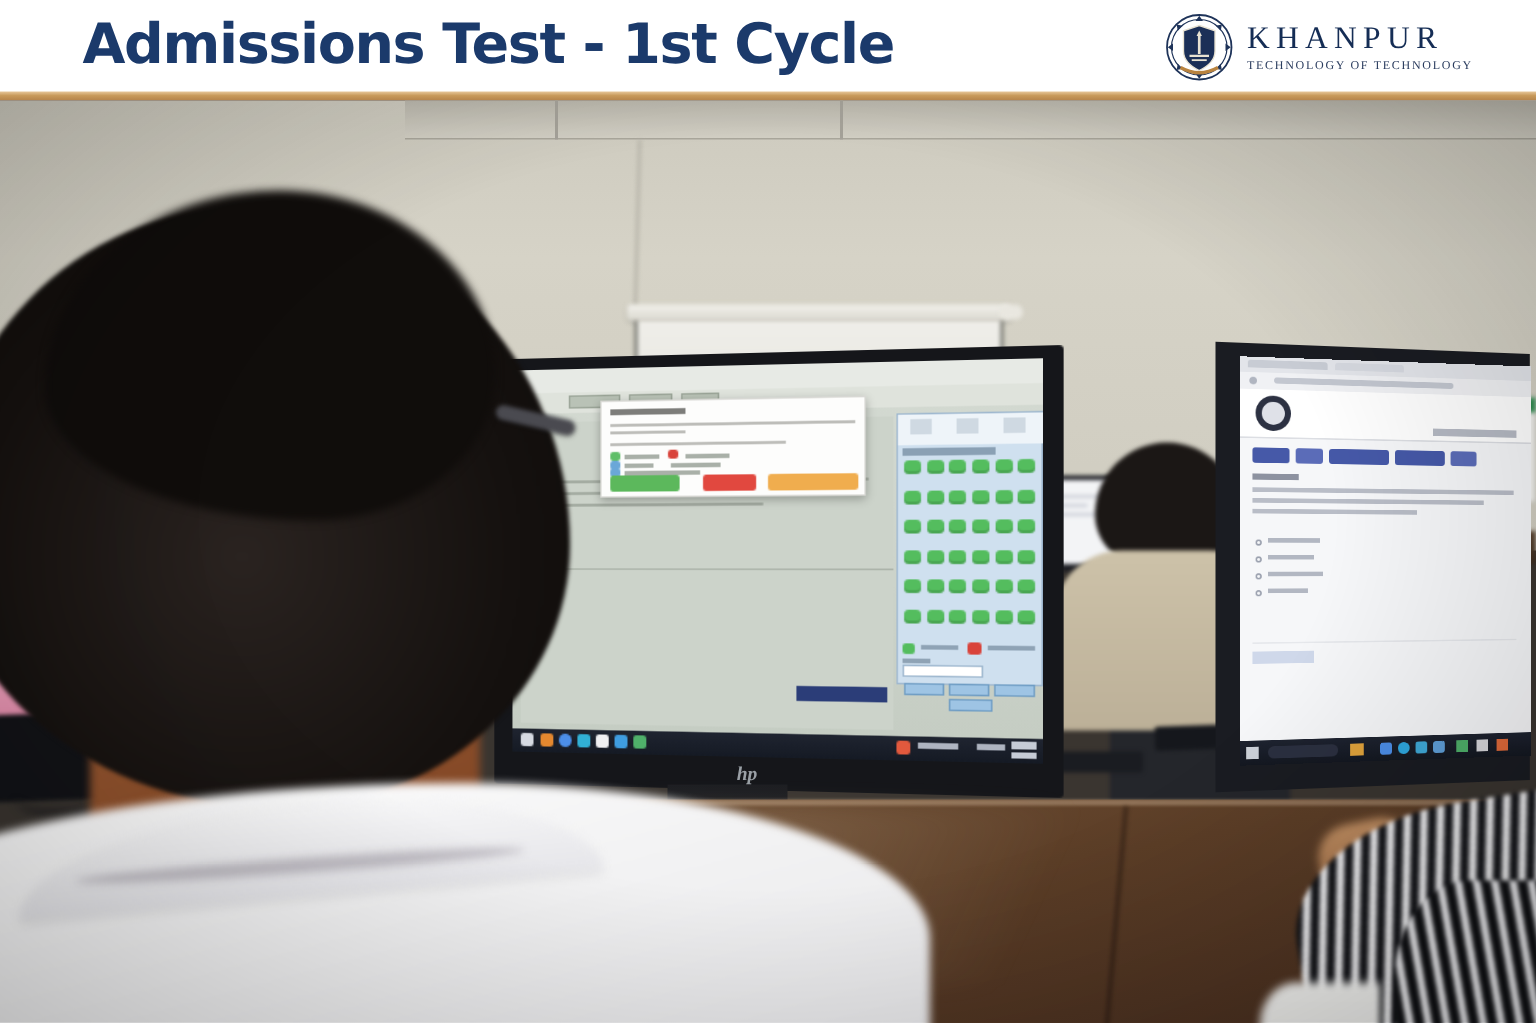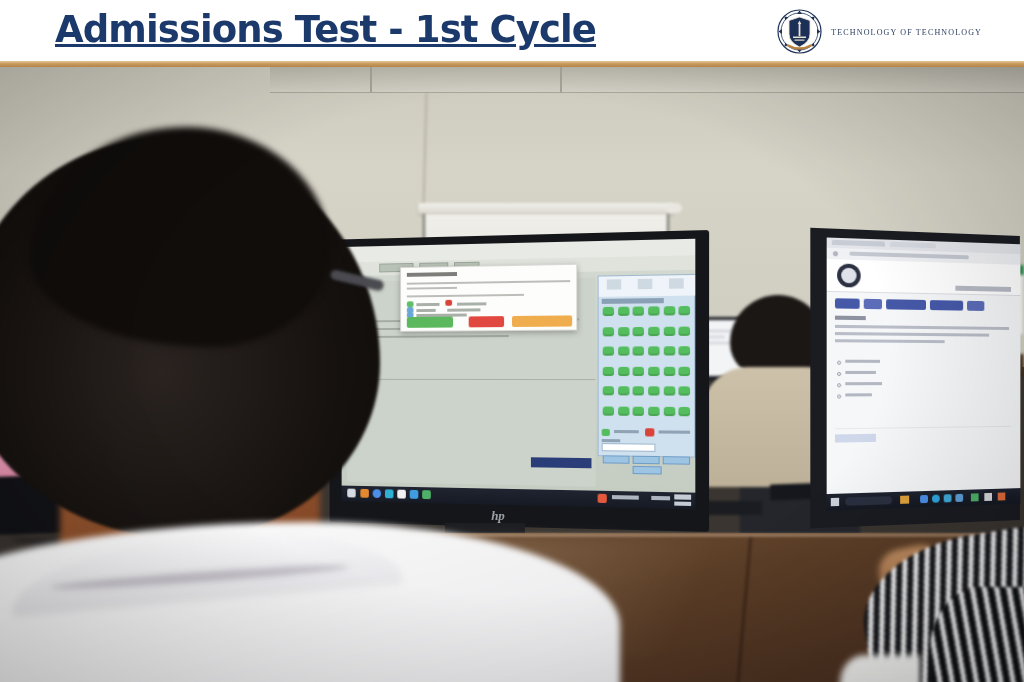--- a/index.html
+++ b/index.html
@@ -7,21 +7,21 @@
               font-family:"Liberation Sans", sans-serif; }
 
   #page { position:relative; width:1024px; height:682px; overflow:hidden; }
 
   
   .header { position:absolute; left:0; top:0; width:1024px; height:61px;
             background:#ffffff; display:flex; align-items:center; }
   .header-title { position:absolute; left:55px; top:8px;
                   font-size:37px; font-weight:bold; letter-spacing:-0.9px;
                   color:#1b3a6b; white-space:nowrap;
-                  font-family:"DejaVu Sans", sans-serif;text-decoration:underline; }
+                  font-family:"DejaVu Sans", sans-serif; }
 
   .logo-block { position:absolute; right:42px; top:8px; height:46px;
                 display:flex; align-items:center; gap:9px; }
   .logo-emblem { width:45px; height:45px; position:relative; flex:0 0 auto; }
   .logo-text { display:flex; flex-direction:column; justify-content:center; }
   .logo-name { font-size:21px; letter-spacing:4.2px; color:#152d55;
                font-family:"Liberation Serif", serif; line-height:1.05; }
   .logo-sub { font-size:8px; letter-spacing:1.15px; color:#2a3c5e;
               font-family:"Liberation Serif", serif; margin-top:2px; }
 
@@ -292,20 +292,21 @@
           <path d="M22.5 8 L33 11.5 L33 25 Q33 33 22.5 38 Q12 33 12 25 L12 11.5 Z" fill="#1b2f57" stroke="#e8e2d2" stroke-width="0.9"></path>
           <rect x="21.6" y="14" width="1.8" height="13" fill="#e8e2d2"></rect>
           <polygon points="22.5,11.4 24.3,15 20.7,15" fill="#e8e2d2"></polygon>
           <rect x="16" y="27.5" width="13" height="1.5" fill="#e8e2d2"></rect>
           <rect x="17.5" y="30.5" width="10" height="1.2" fill="#e8e2d2"></rect>
           <path d="M10 36 Q22.5 43 35 36" fill="none" stroke="#b9833f" stroke-width="2.4"></path>
         </svg>
       </div>
 
       <div class="logo-text">
+        <div class="logo-name">KHANPUR</div>
         <div class="logo-sub">TECHNOLOGY OF TECHNOLOGY</div>
       </div>
 
     </div>
   </div>
 
   <div class="gold-bar"></div>
 
   <div class="photo">
 

